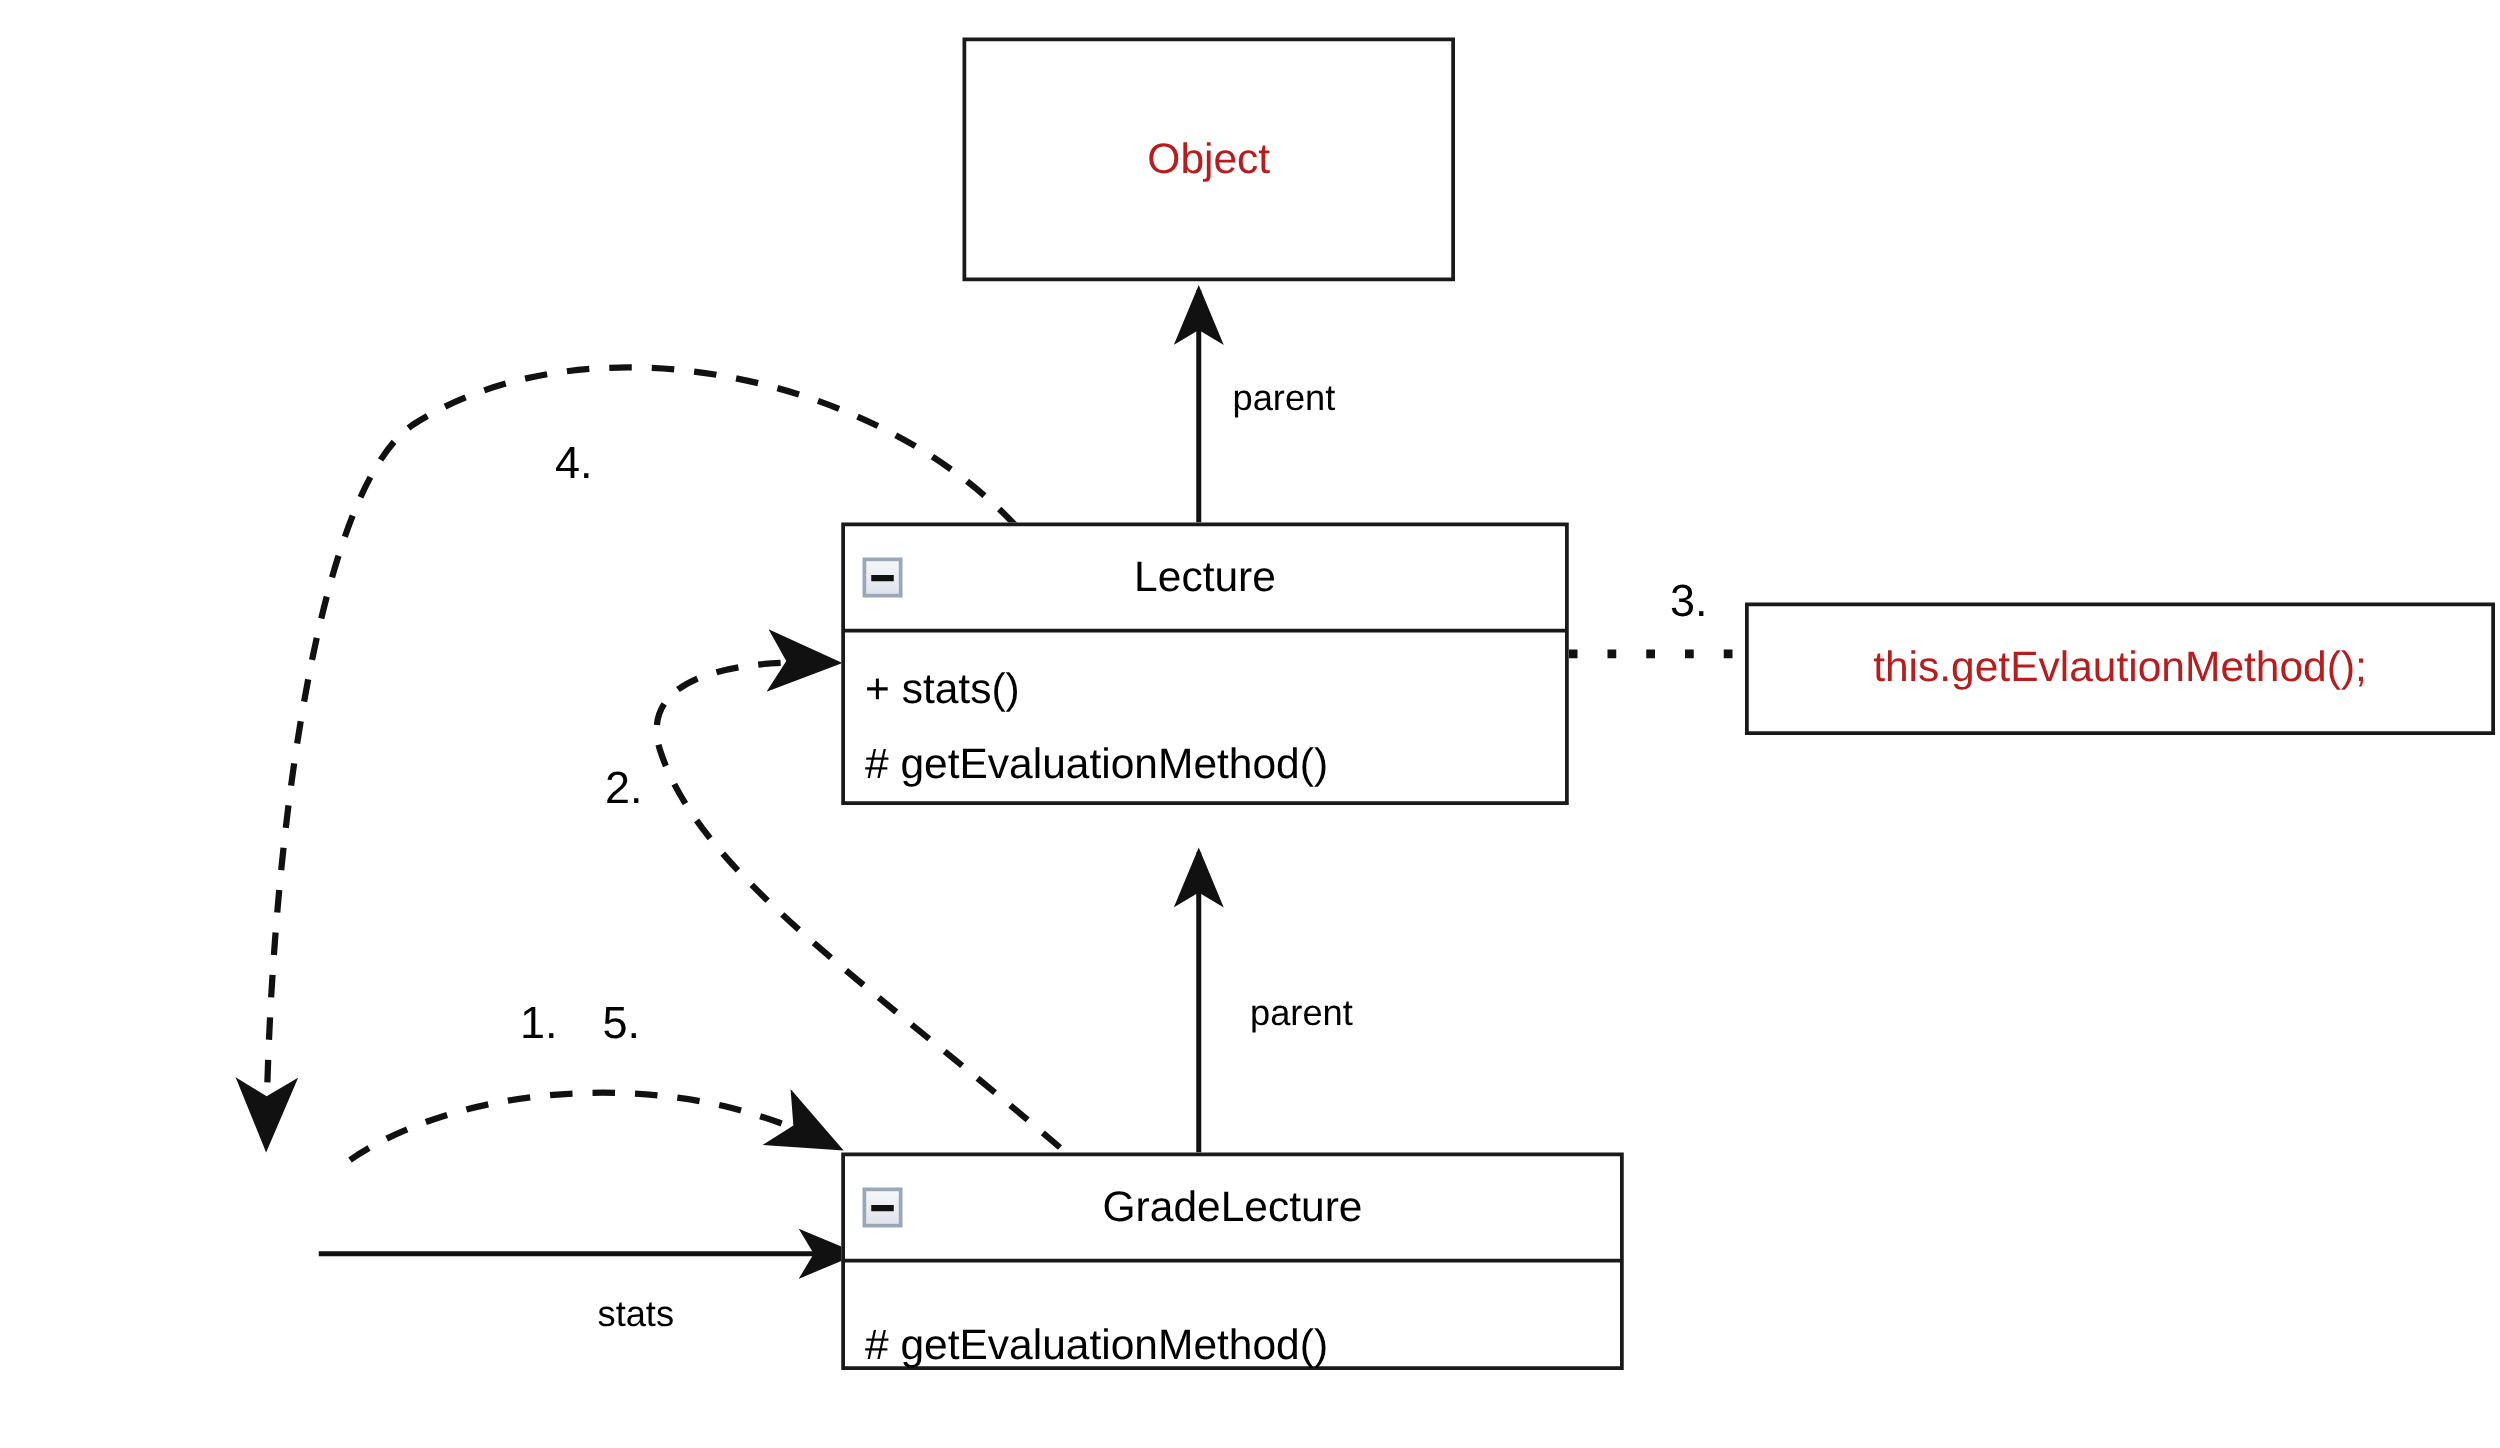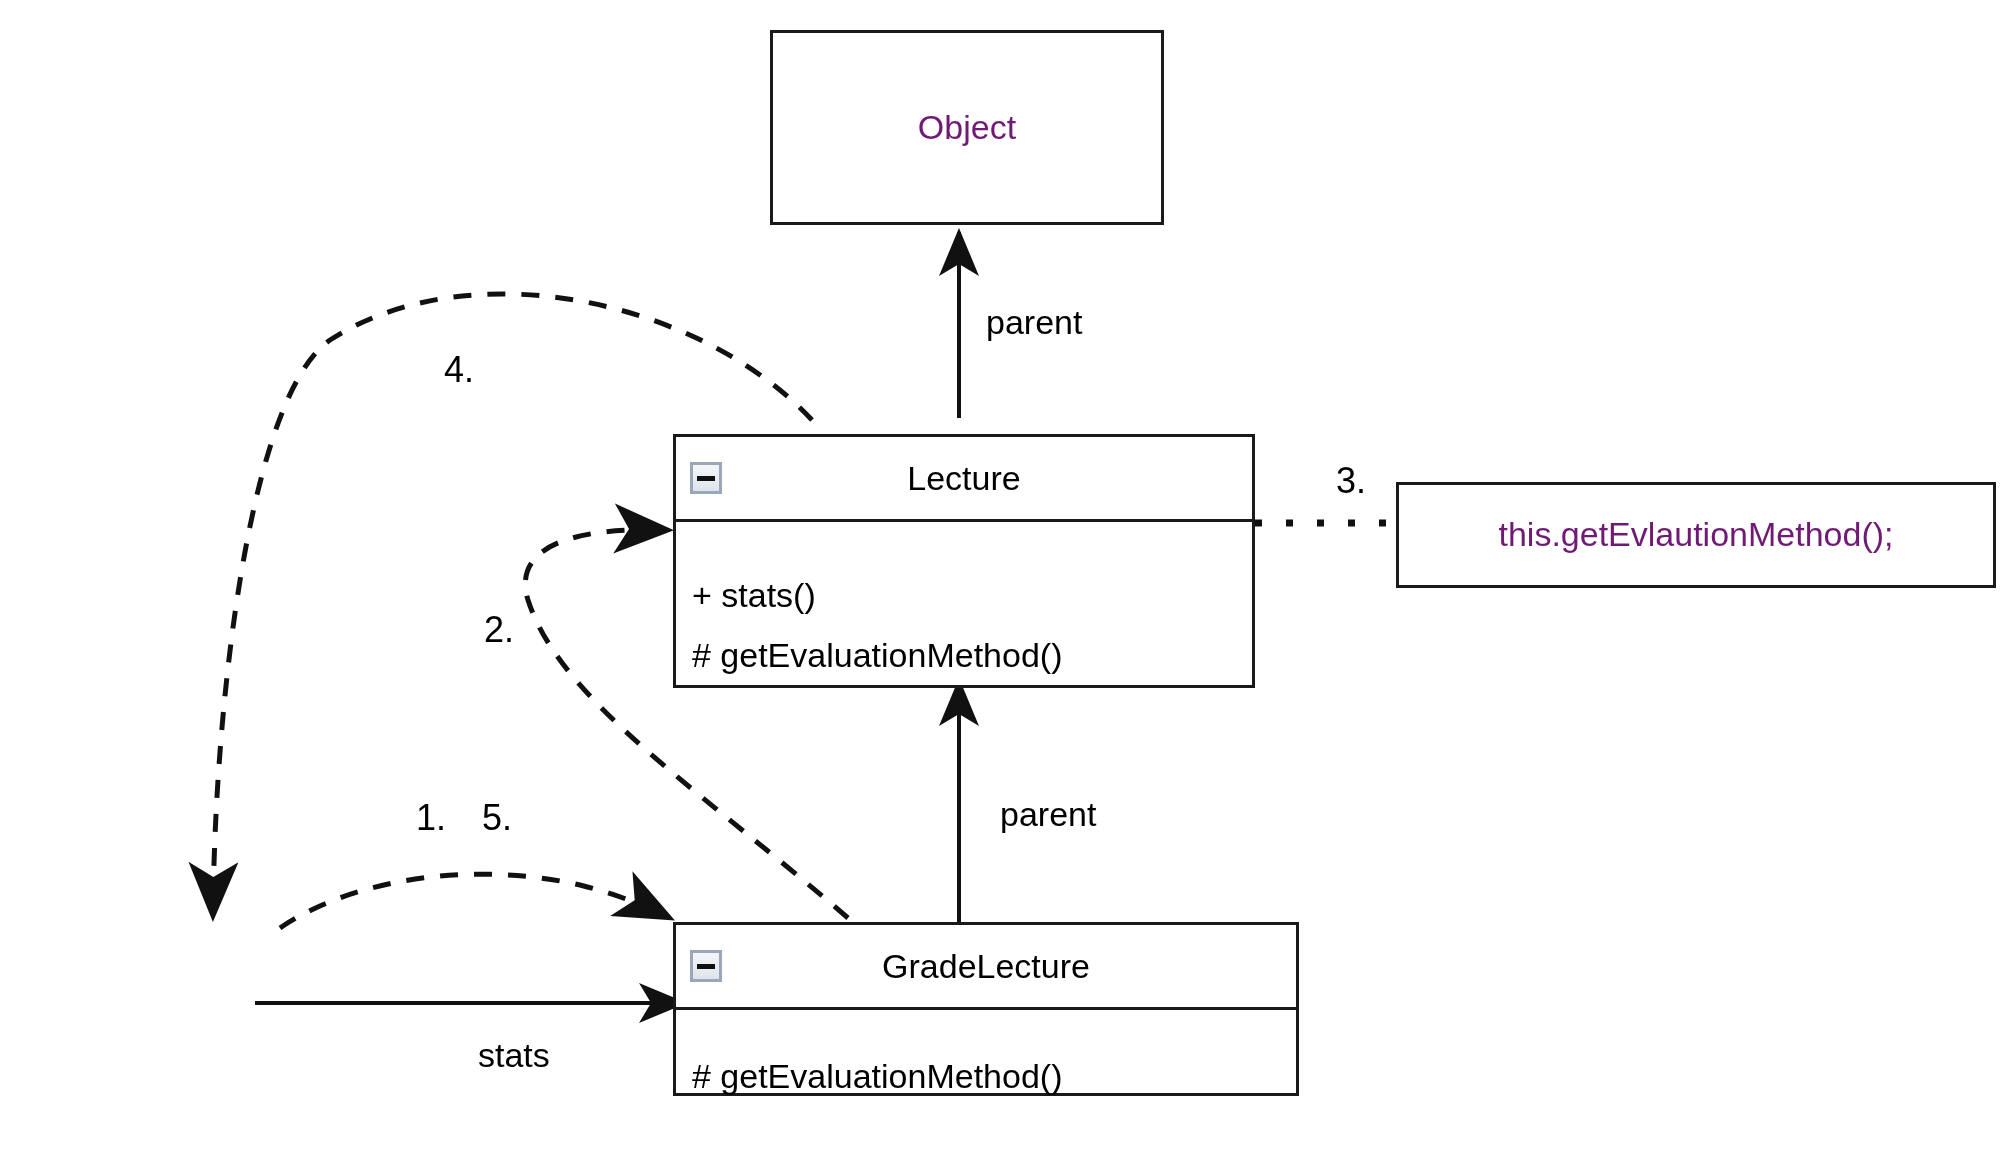--- a/index.html
+++ b/index.html
@@ -36,21 +36,21 @@
 
   
   .plainbox {
     display: flex;
     align-items: center;
     justify-content: center;
   }
   .plainbox .label {
     font-size: 34px;
     line-height: 1.1;
-    color: #701a75;
+    color: #b91c1c;
     text-align: left;
     white-space: nowrap;
   }
 
   
   .classbox {
     display: flex;
     flex-direction: column;
   }
   .class-header {
@@ -97,21 +97,21 @@
     font-size: 34px;
     color: #000000;
     white-space: nowrap;
     line-height: 1.0;
   }
   .members-2 .member { margin: 13px 0; }
 
   
   .textlabel {
     position: absolute;
-    font-size: 34px;
+    font-size: 29px;
     color: #000000;
     white-space: nowrap;
     line-height: 1;
   }
   .steplabel {
     position: absolute;
     font-size: 36px;
     color: #000000;
     white-space: nowrap;
     line-height: 1;
@@ -144,21 +144,21 @@
 
     <path d="M 848,918 C 700,790 560,700 528,600 C 512,548 570,527 664,530" fill="none" stroke="#111111" stroke-width="5" stroke-dasharray="18 16" marker-end="url(#dashhead)"></path>
 
     <path d="M 280,928 C 350,880 470,860 580,885 C 620,895 650,908 666,916" fill="none" stroke="#111111" stroke-width="5" stroke-dasharray="18 16" marker-end="url(#dashhead)"></path>
   </svg>
 
   <div class="node plainbox" style="left:770px; top:30px; width:394px; height:195px;">
     <span class="label">Object</span>
   </div>
 
-  <div class="node classbox" style="left:673px; top:418px; width:582px; height:254px;margin-top:16px;">
+  <div class="node classbox" style="left:673px; top:418px; width:582px; height:226px;">
     <div class="class-header">
       <span class="collapse-icon">
         <span class="bar"></span>
       </span>
       <span class="class-name">Lecture</span>
     </div>
     <div class="class-members members-2">
       <div class="member">+ stats()</div>
       <div class="member"># getEvaluationMethod()</div>
     </div>

